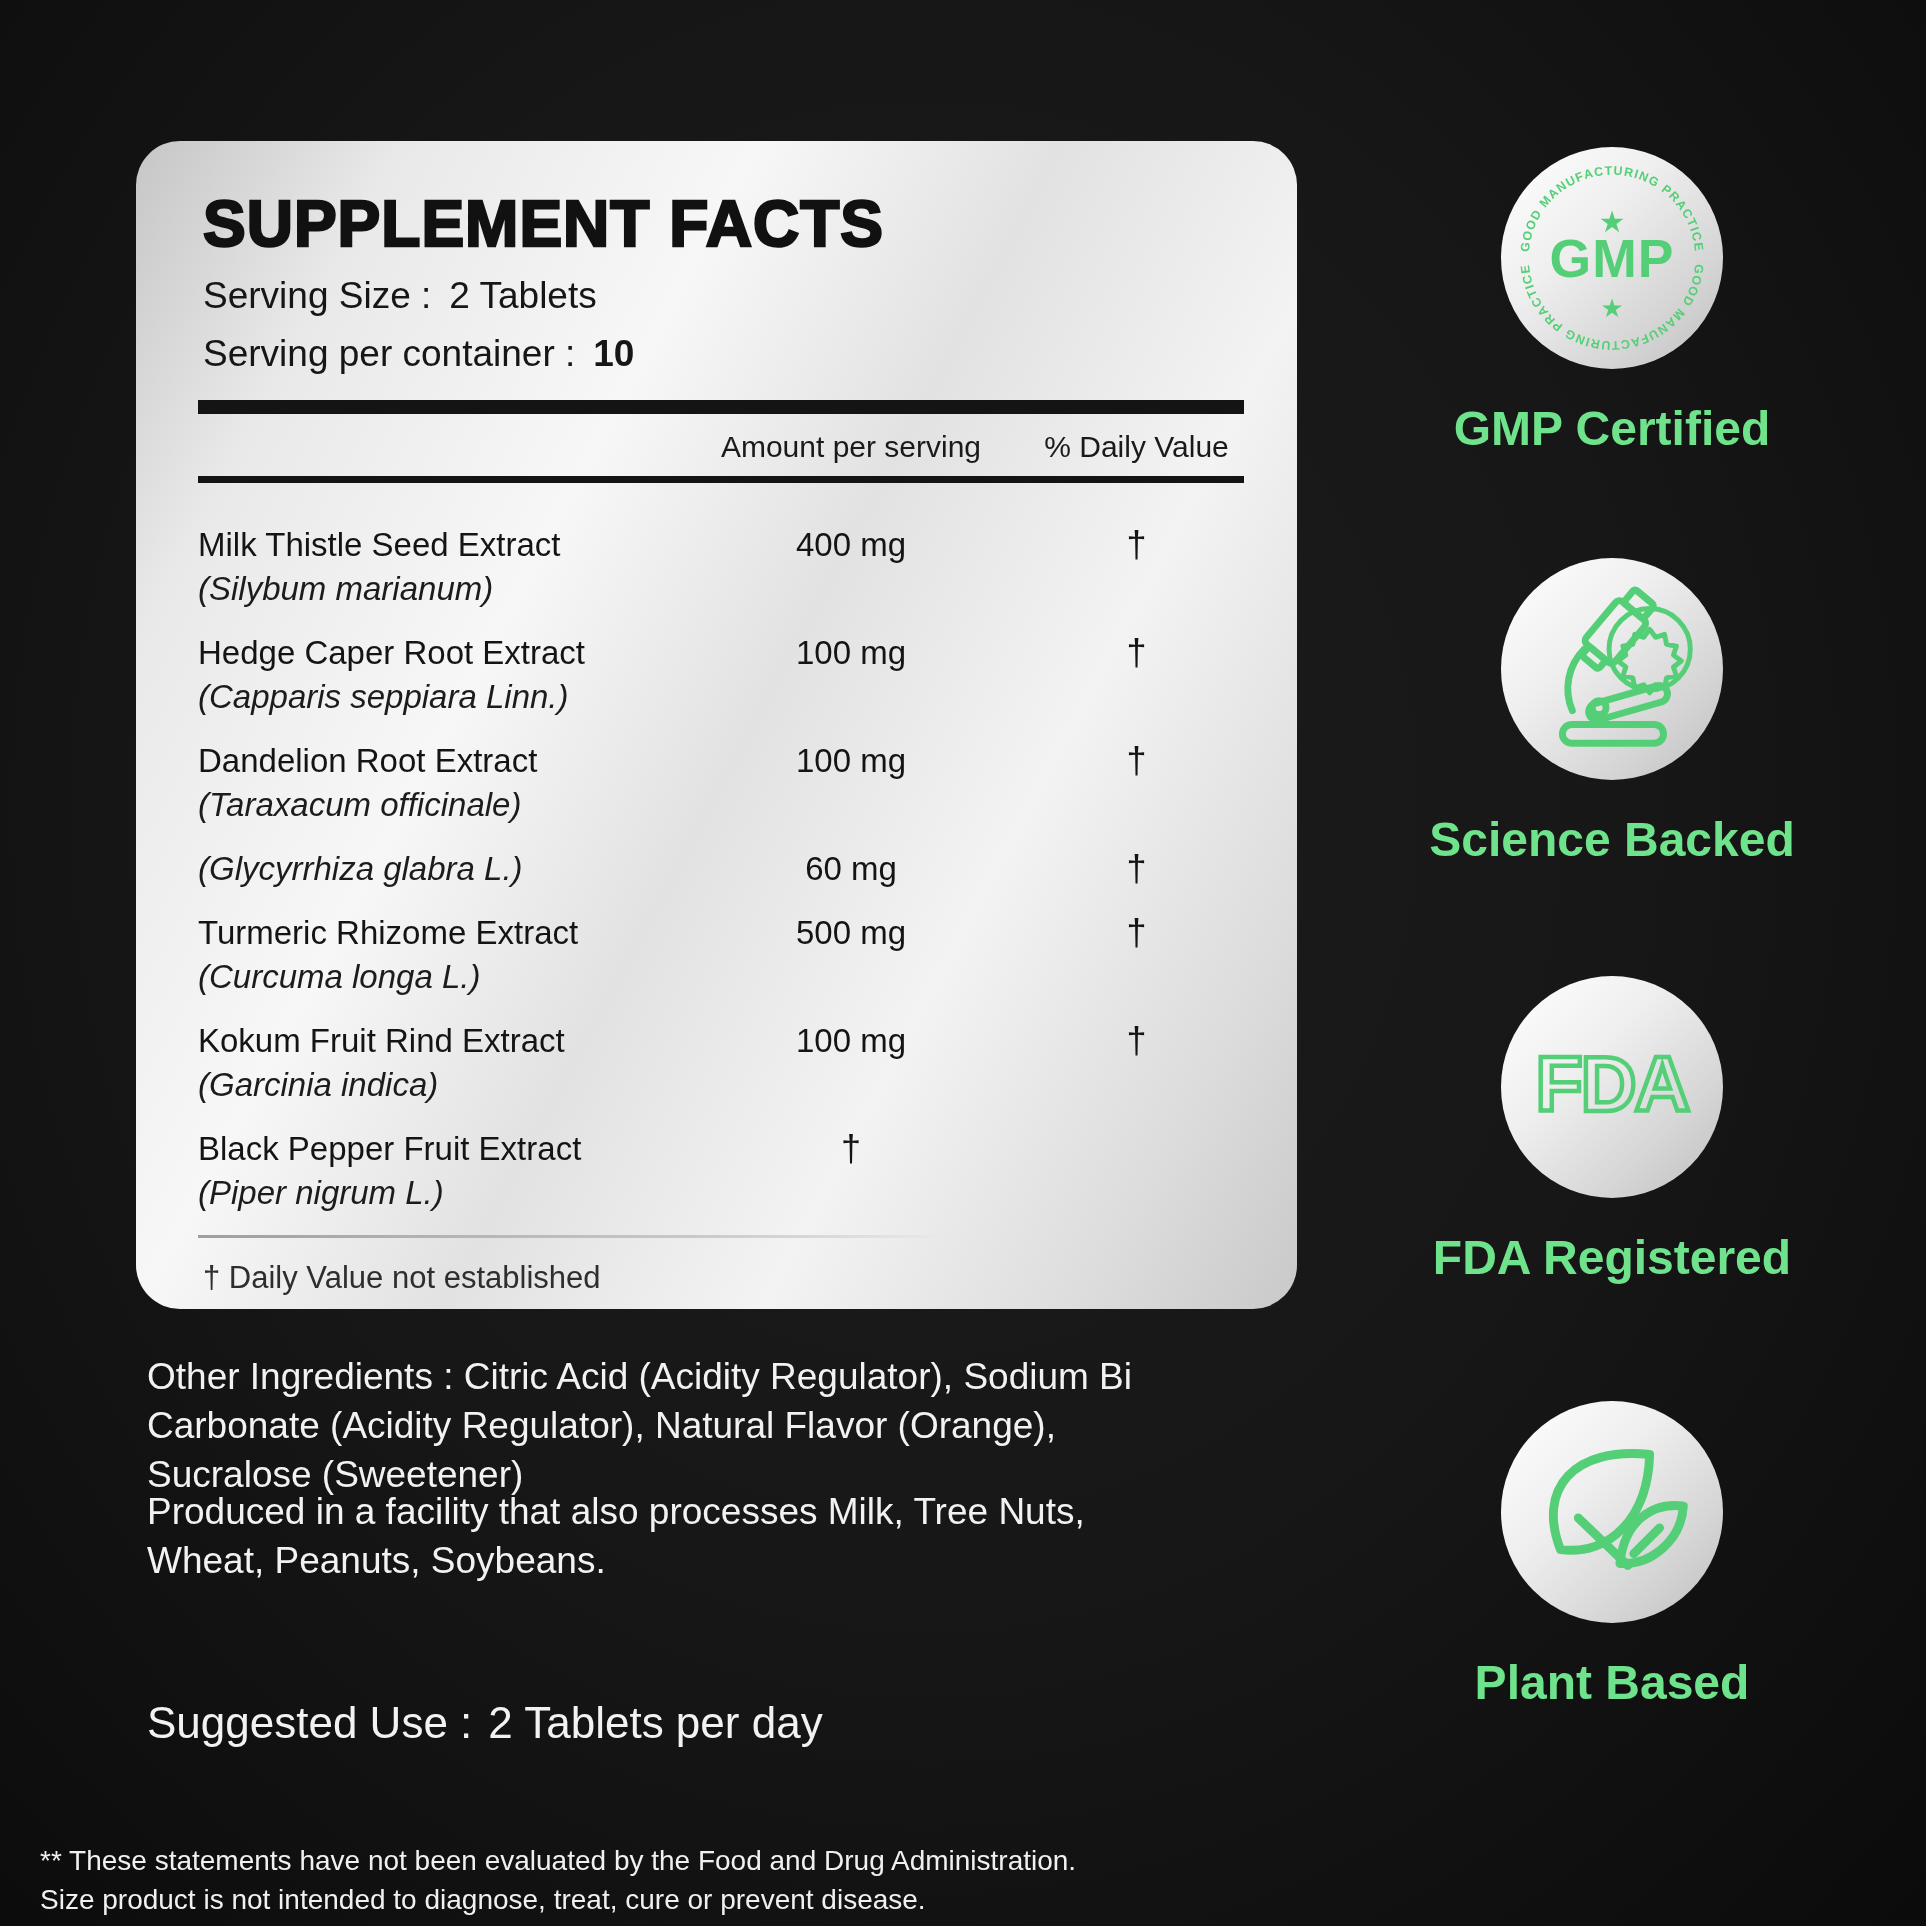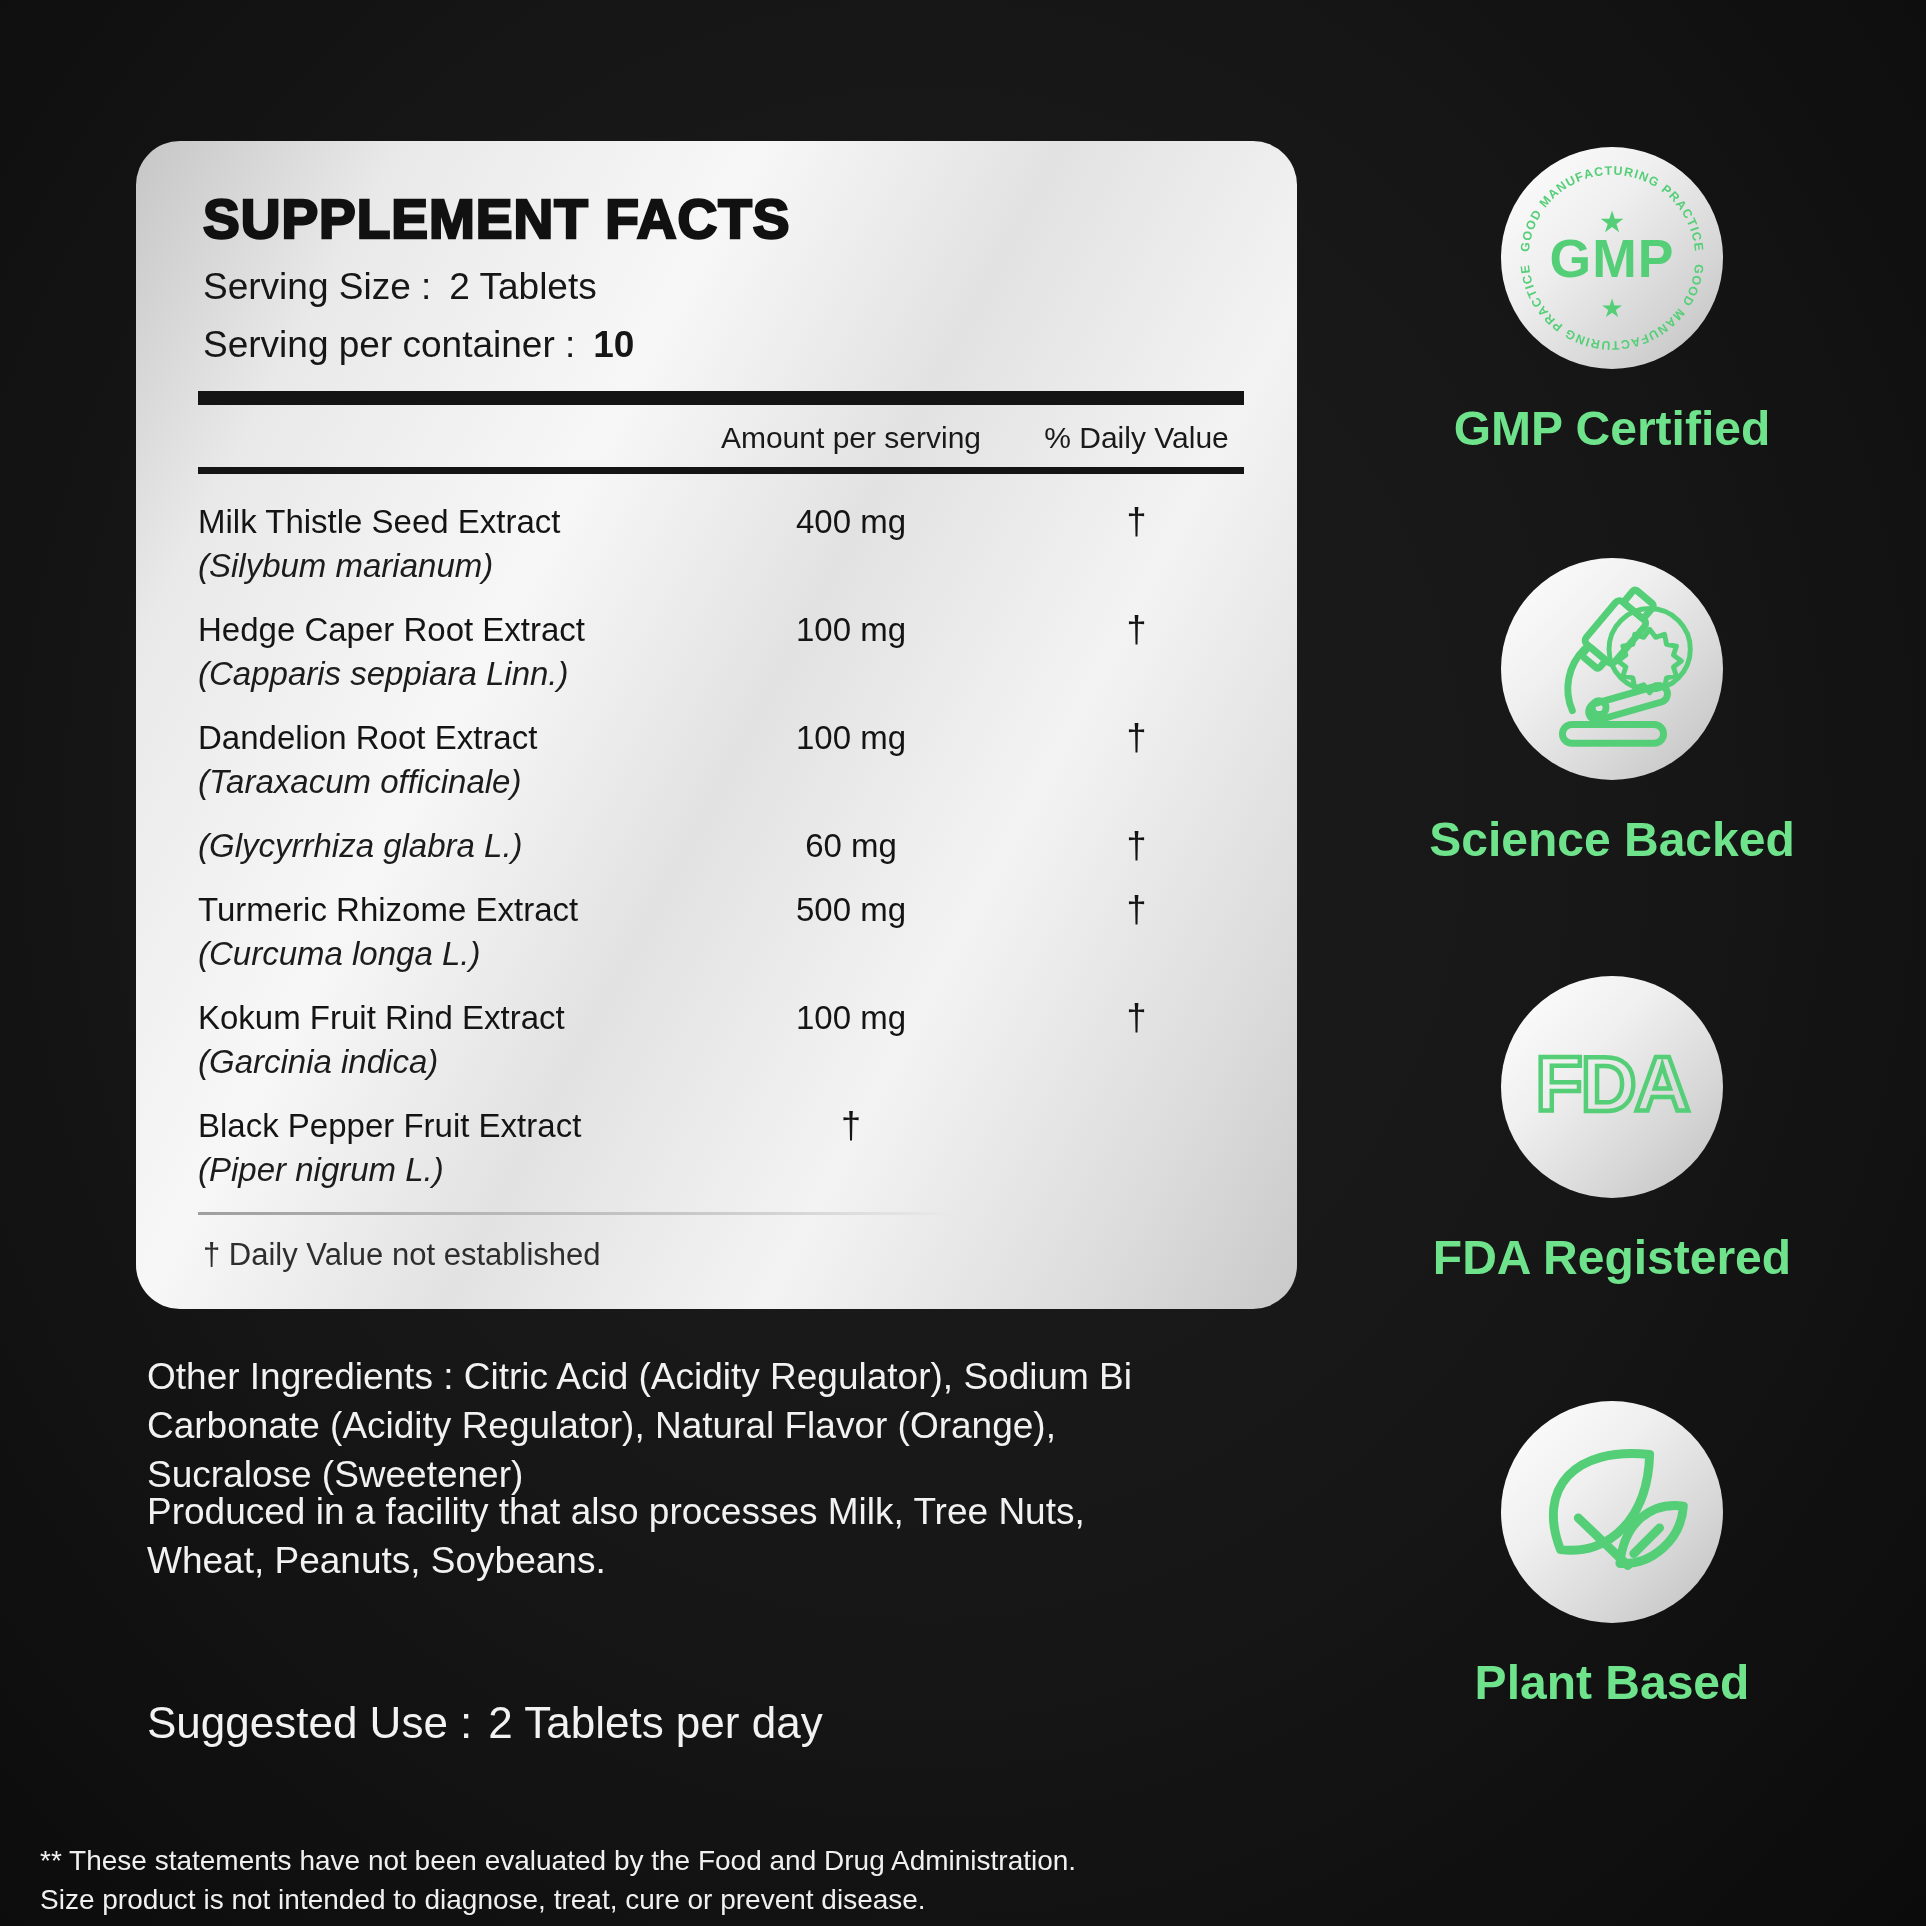--- a/index.html
+++ b/index.html
@@ -8,34 +8,34 @@
     background:radial-gradient(ellipse at 48% 42%, #1c1c1c 0%, #171717 50%, #0b0b0b 100%);
     font-family:"Liberation Sans", sans-serif;
   }
   
   .panel{
     position:absolute;left:136px;top:141px;width:1161px;height:1168px;border-radius:44px;
     background:linear-gradient(118deg,#c6c6c6 0%,#e9e9e9 15%,#f7f7f7 35%,#e2e2e2 52%,#f3f3f3 70%,#dcdcdc 88%,#c9c9c9 100%);
     color:#141414;box-sizing:border-box;padding:50px 59px 0 67px;
   }
   .panel-title{
-    font-size:55px;font-weight:900;letter-spacing:1px;color:#111;
+    font-size:64px;font-weight:900;letter-spacing:1px;color:#111;
     -webkit-text-stroke:2.5px #111;line-height:1.05;white-space:nowrap;
   }
   .serving-line{font-size:37px;margin-top:18px;line-height:40px;color:#161616;}
   .serving-line .val{margin-left:18px;}
   .serving-line .bold{font-weight:bold;}
   .bar-thick{height:14px;background:#141414;margin:26px 0 0 -5px;width:1046px;}
   .thead{
     display:grid;grid-template-columns:475px 356px 1fr;width:1046px;margin-left:-5px;
     padding:16px 0 12px 0;font-size:30px;font-weight:400;color:#1a1a1a;
   }
   .thead .c2,.thead .c3{text-align:center;}
   .bar-thin{height:7px;background:#141414;margin-left:-5px;width:1046px;}
-  .tbody{margin-top:26px;}
+  .tbody{margin-top:40px;}
   .row{display:grid;grid-template-columns:475px 356px 1fr;width:1046px;margin-left:-5px;margin-bottom:20px;}
   .row .nm{font-size:33px;line-height:44px;color:#141414;}
   .row .lt{font-size:33px;line-height:44px;font-style:italic;color:#1c1c1c;}
   .row .amt{font-size:33px;line-height:44px;text-align:center;}
   .row .dv{font-size:36px;line-height:44px;text-align:center;}
   .foot-divider{
     height:3px;width:804px;margin:8px 0 0 -5px;
     background:linear-gradient(90deg,#9f9f9f 0%,#c7c7c7 60%,#e8e8e8 92%,rgba(232,232,232,0) 100%);
   }
   .footnote{font-size:31px;color:#2e2e2e;margin-top:22px;}

